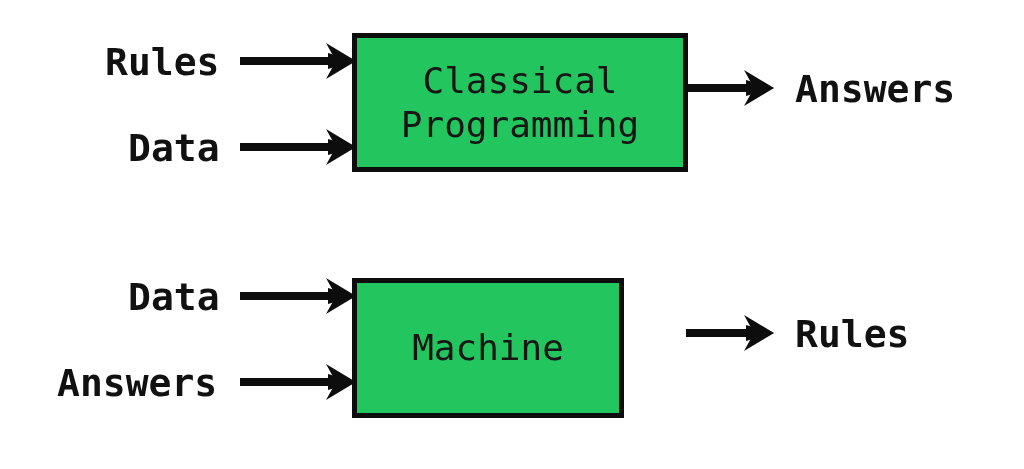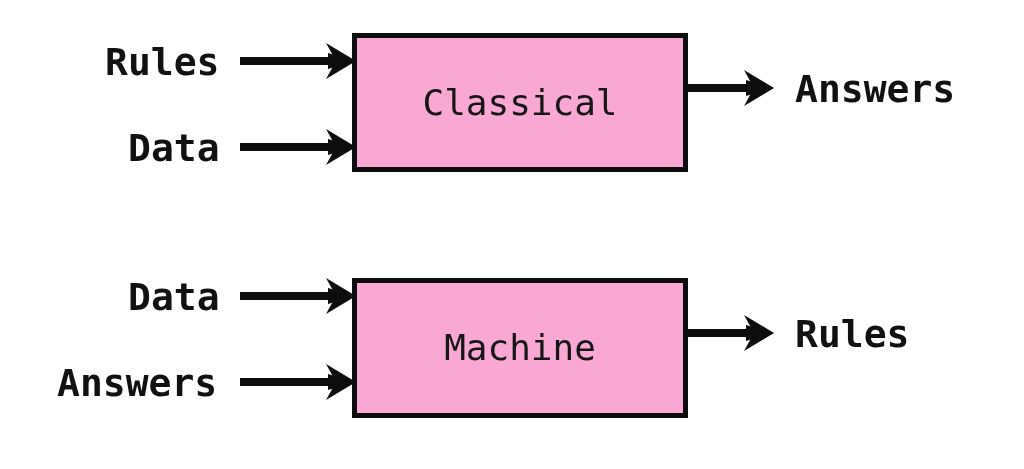--- a/index.html
+++ b/index.html
@@ -16,38 +16,38 @@
     height: 469px;
     background: #ffffff;
     overflow: hidden;
   }
 
   
   .proc-box {
     position: absolute;
     box-sizing: border-box;
     border: 5px solid #0d0d0d;
-    background: #f9a8d4;
+    background: #22c55e;
     display: flex;
     flex-direction: column;
     align-items: center;
     justify-content: center;
     text-align: center;
   }
   .proc-line {
     font-family: "DejaVu Sans Mono", monospace;
     font-size: 36px;
     line-height: 44px;
     color: #161616;
     letter-spacing: 0px;
     white-space: pre;
   }
 
   #box-classical { left: 352px; top: 33px;  width: 336px; height: 139px; }
-  #box-ml        { left: 352px; top: 278px; width: 336px; height: 140px; }
+  #box-ml        { left: 352px; top: 278px; width: 272px; height: 140px; }
 
   
   .io-label {
     position: absolute;
     font-family: "DejaVu Sans Mono", monospace;
     font-size: 38px;
     line-height: 38px;
     color: #111111;
     white-space: pre;
     font-weight: 600;
@@ -78,20 +78,21 @@
 
   <div class="arrow" style="left:240px; top:125px; width:116px;">
     <svg width="116" height="44" viewBox="0 0 116 44" xmlns="http://www.w3.org/2000/svg">
       <path d="M0 18 H88 V14 L116 22 L88 30 V26 H0 Z" fill="#0d0d0d"></path>
       <path d="M86 4 L116 22 L86 40 L96 22 Z" fill="#0d0d0d"></path>
     </svg>
   </div>
 
   <div class="proc-box" id="box-classical">
     <div class="proc-line">Classical</div>
+    <div class="proc-line">Programming</div>
   </div>
 
   <div class="arrow" style="left:686px; top:66px; width:88px;">
     <svg width="88" height="44" viewBox="0 0 88 44" xmlns="http://www.w3.org/2000/svg">
       <path d="M0 18 H60 V14 L88 22 L60 30 V26 H0 Z" fill="#0d0d0d"></path>
       <path d="M58 4 L88 22 L58 40 L68 22 Z" fill="#0d0d0d"></path>
     </svg>
   </div>
 
   <div class="io-label" style="left:795px; top:70px;">Answers</div>

